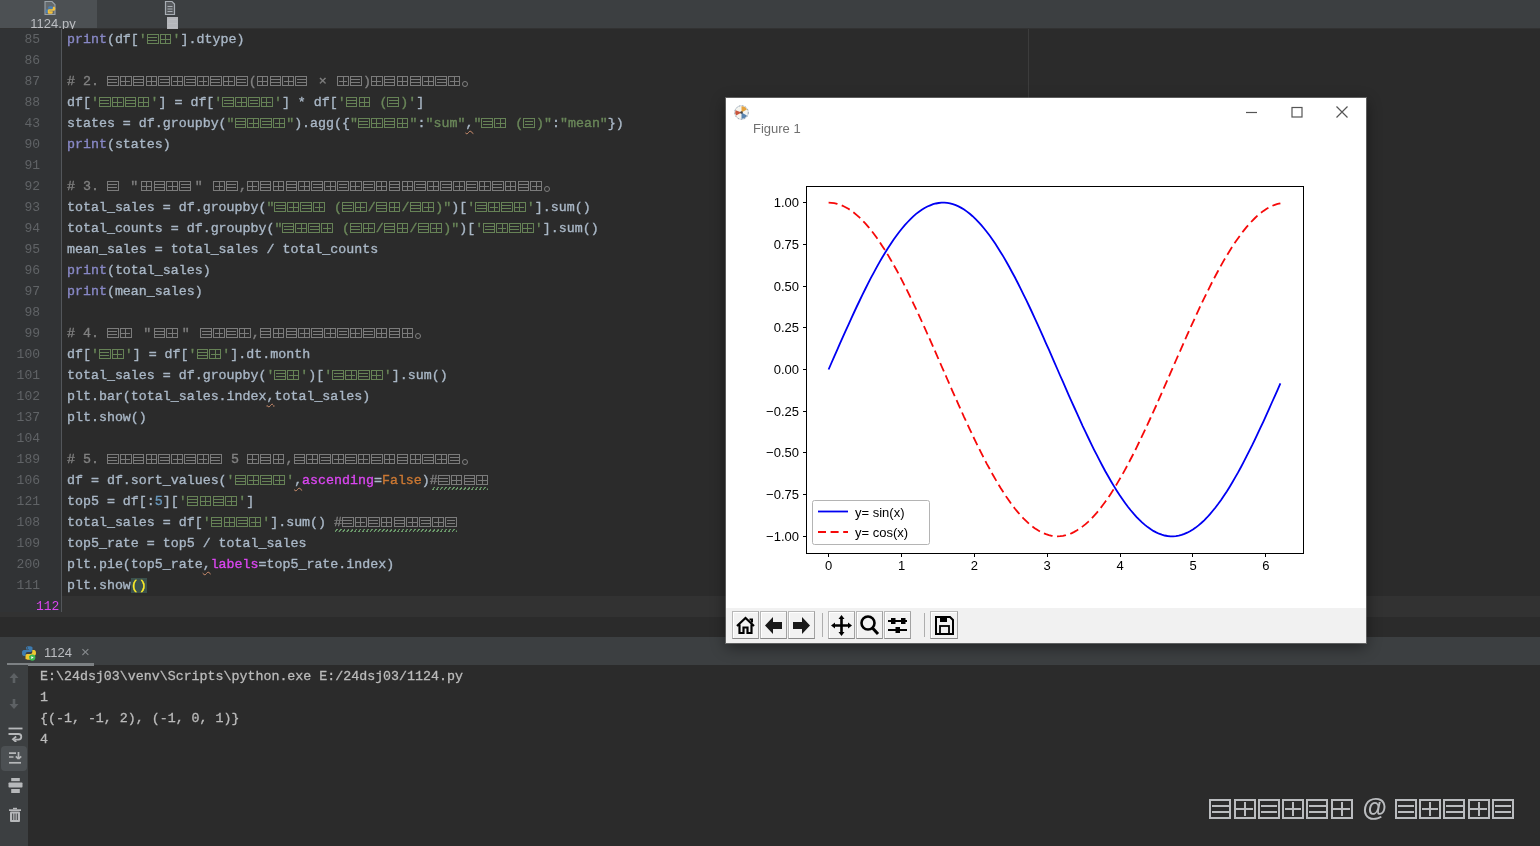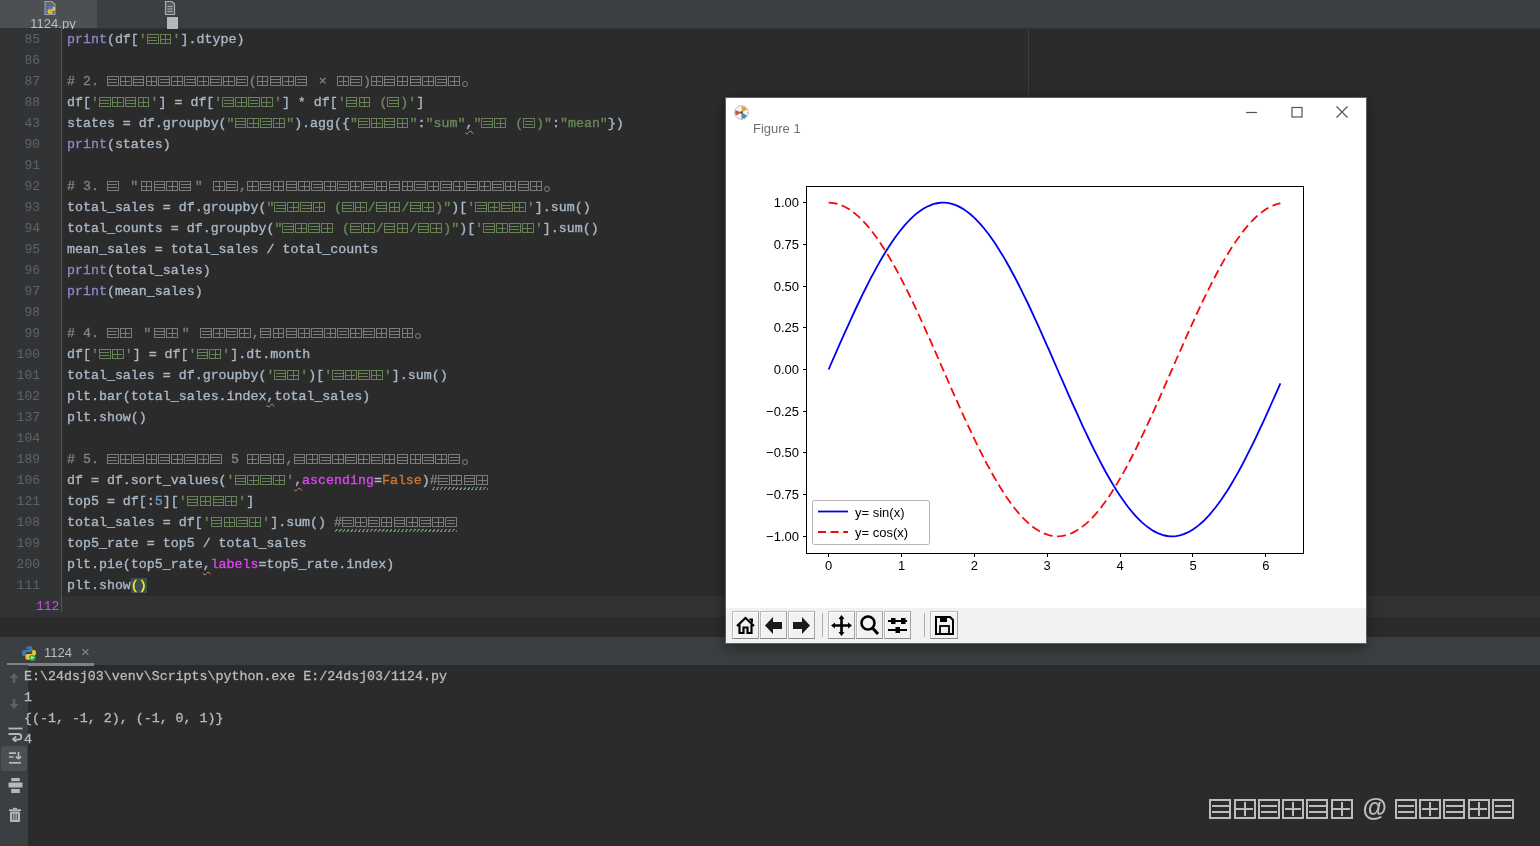--- a/index.html
+++ b/index.html
@@ -47,21 +47,21 @@
 #guide { position:absolute; left:1028px; top:29px; width:1px; height:616px; background:#3c3c3c; }
 
 #conrow { position:absolute; left:0; top:637px; width:1540px; height:28px; background:#3c3f41; }
 #contab { position:absolute; left:21px; top:644px; display:flex; align-items:center;
   font:13px "Liberation Sans",sans-serif; color:#bbbdc1; }
 #contab svg { margin-right:7px; }
 #conunder { position:absolute; left:7px; top:663px; width:87px; height:2.5px; background:#7d8184; }
 #constrip { position:absolute; left:0; top:665px; width:28px; height:181px; background:#3c3f41; }
 .sic { position:absolute; left:7px; }
 .sicbg { position:absolute; left:1px; width:26px; height:25px; background:#4c5053; border-radius:4px; }
-#conout { position:absolute; left:24px; top:665.5px; font-size:13.3px; line-height:21px;
+#conout { position:absolute; left:40px; top:665.5px; font-size:13.3px; line-height:21px;
   color:#bbbbbb; white-space:pre; -webkit-text-stroke:.3px; }
 
 #wm { position:absolute; right:24px; top:793px; font:bold 25px "Liberation Sans",sans-serif;
   color:#c7c9cc; opacity:.92; letter-spacing:.5px; }
 #wm i.k, #wm i.k2 { opacity:1; }
 
 #mwin { position:absolute; left:726px; top:98px; width:640px; height:545px; background:#fff;
   box-shadow:0 0 0 1px rgba(140,140,140,.55), 0 4px 14px rgba(0,0,0,.45); }
 #mtitle { position:absolute; left:0; top:0; width:640px; height:30px; background:#fff; }
 #mtitle span { position:absolute; left:27px; top:23px; font:13px "Liberation Sans",sans-serif; color:#707070; }

